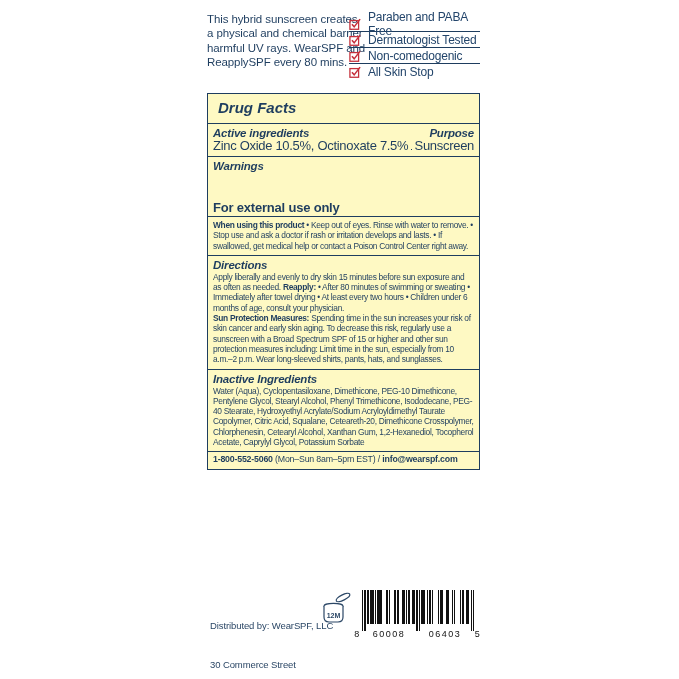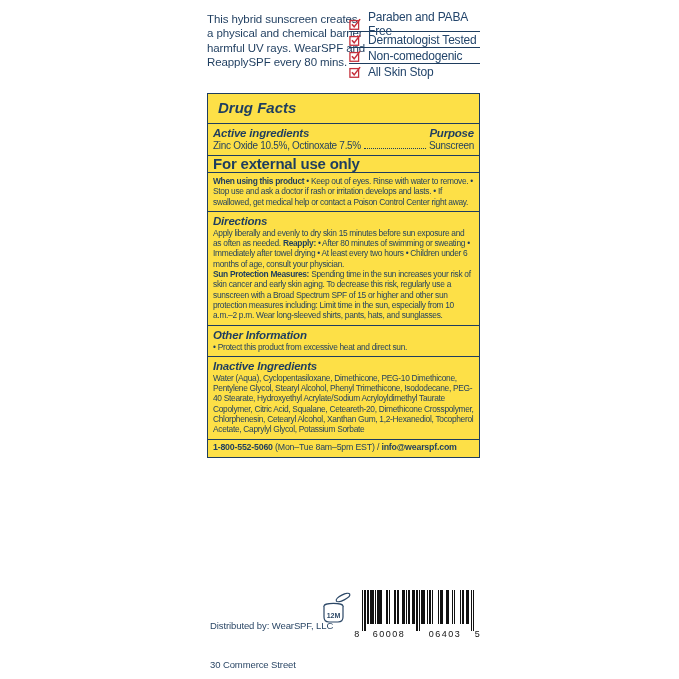--- a/index.html
+++ b/index.html
@@ -14,32 +14,32 @@
   .intro-text{position:absolute;left:207px;top:12px;width:160px;
 ts      font-family:"Liberation Serif",serif;font-size:11.5px;line-height:14.4px;
       color:var(--navy);letter-spacing:-0.1px;}
   .checklist{position:absolute;left:349px;top:16px;width:131px;}
   .check-item{display:flex;align-items:center;gap:7px;height:15px;}
   .check-item.lined{border-bottom:1px solid var(--navy);}
   .check-label{font-size:12px;font-weight:normal;letter-spacing:-0.2px;color:#23456b;}
   .checkbox{width:12px;height:12px;flex:0 0 auto;}
 
   
-  .dfbox{position:absolute;left:207px;top:93px;width:273px;background:#fde047;
+  .dfbox{position:absolute;left:207px;top:93px;width:273px;background:#fef9c3;
          border:1.6px solid var(--navy);box-sizing:border-box;}
   .dfbox section{padding:2px 5px 4px;}
   .dfbox section + section{border-top:1.5px solid var(--navy);}
   .df-title{font-size:15px;font-style:italic;font-weight:bold;padding:3px 5px 3px;}
   .df-h{font-size:11.5px;font-style:italic;font-weight:bold;line-height:14px;letter-spacing:-0.2px;}
   .df-body{font-size:8.4px;line-height:10.3px;letter-spacing:-0.3px;}
   .df-body b{font-weight:bold;}
-  .df-sub{font-size:15px;font-weight:bold;line-height:11px;letter-spacing:-0.2px;}
+  .df-sub{font-size:13px;font-weight:bold;line-height:11px;letter-spacing:-0.2px;margin-top:29px;}
   .thin-rule{border:0;border-top:1px solid var(--navy);margin:3px -5px 3px;}
   .active-row{display:flex;justify-content:space-between;align-items:center;}
-  .leader-row{display:flex;align-items:baseline;font-size:10px;line-height:11px;letter-spacing:-0.3px;}
+  .leader-row{display:flex;align-items:baseline;font-size:13px;line-height:11px;letter-spacing:-0.3px;}
   .leader{flex:1;border-bottom:1.5px dotted var(--navy);margin:0 3px 2px;height:7px;}
   .q-line{font-size:8.8px;line-height:11px;letter-spacing:-0.2px;}
 
   
   .distributor{position:absolute;left:210px;top:593px;font-size:9.5px;line-height:13px;
                letter-spacing:-0.1px;color:#2b4766;white-space:pre;}
   .pao{position:absolute;left:322px;top:592px;}
   .barcode-wrap{position:absolute;left:354px;top:589px;}
 </style>
 </head>
@@ -97,43 +97,40 @@
       </div>
       <div class="leader-row">
         <span>Zinc Oxide 10.5%, Octinoxate 7.5%</span>
         <span class="leader"></span>
         <span>Sunscreen</span>
       </div>
     </section>
 
 
     <section>
+      <div class="df-h">Warnings</div>
       <div class="df-sub">For external use only</div>
       <hr class="thin-rule">
       <div class="df-body"><b>When using this product</b><span> • Keep out of eyes. Rinse with water to remove. • Stop use and ask a doctor if rash or irritation develops and lasts. • If swallowed, get medical help or contact a Poison Control Center right away.</span></div>
     </section>
 
     <section>
       <div class="df-h">Directions</div>
       <div class="df-body"><span>Apply liberally and evenly to dry skin 15 minutes before sun exposure and as often as needed. </span><b>Reapply:</b><span> • After 80 minutes of swimming or sweating • Immediately after towel drying • At least every two hours • Children under 6 months of age, consult your physician.</span></div>
       <div class="df-body"><b>Sun Protection Measures:</b><span> Spending time in the sun increases your risk of skin cancer and early skin aging. To decrease this risk, regularly use a sunscreen with a Broad Spectrum SPF of 15 or higher and other sun protection measures including: Limit time in the sun, especially from 10 a.m.–2 p.m. Wear long-sleeved shirts, pants, hats, and sunglasses.</span></div>
     </section>
 
-    <section>
-      <div class="df-h">Other Information</div>
-      <div class="df-body">• Protect this product from excessive heat and direct sun.</div>
-    </section>
 
     <section>
       <div class="df-h">Inactive Ingredients</div>
       <div class="df-body">Water (Aqua), Cyclopentasiloxane, Dimethicone, PEG-10 Dimethicone, Pentylene Glycol, Stearyl Alcohol, Phenyl Trimethicone, Isododecane, PEG-40 Stearate, Hydroxyethyl Acrylate/Sodium Acryloyldimethyl Taurate Copolymer, Citric Acid, Squalane, Ceteareth-20, Dimethicone Crosspolymer, Chlorphenesin, Cetearyl Alcohol, Xanthan Gum, 1,2-Hexanediol, Tocopherol Acetate, Caprylyl Glycol, Potassium Sorbate</div>
     </section>
 
     <section>
-      <div class="q-line"><b>1-800-552-5060</b><span> (Mon–Tue 8am–5pm EST) / </span><b>info@wearspf.com</b></div>
+      <div class="q-line"><b>1-800-552-5060</b><span> (Mon–Sun 8am–5pm EST) / </span><b>info@wearspf.com</b></div>
     </section>
   </div>
 
   <div class="distributor">
     <div>Distributed by: WearSPF, LLC</div>
     <div>30 Commerce Street</div>
     
     
     
   </div>

